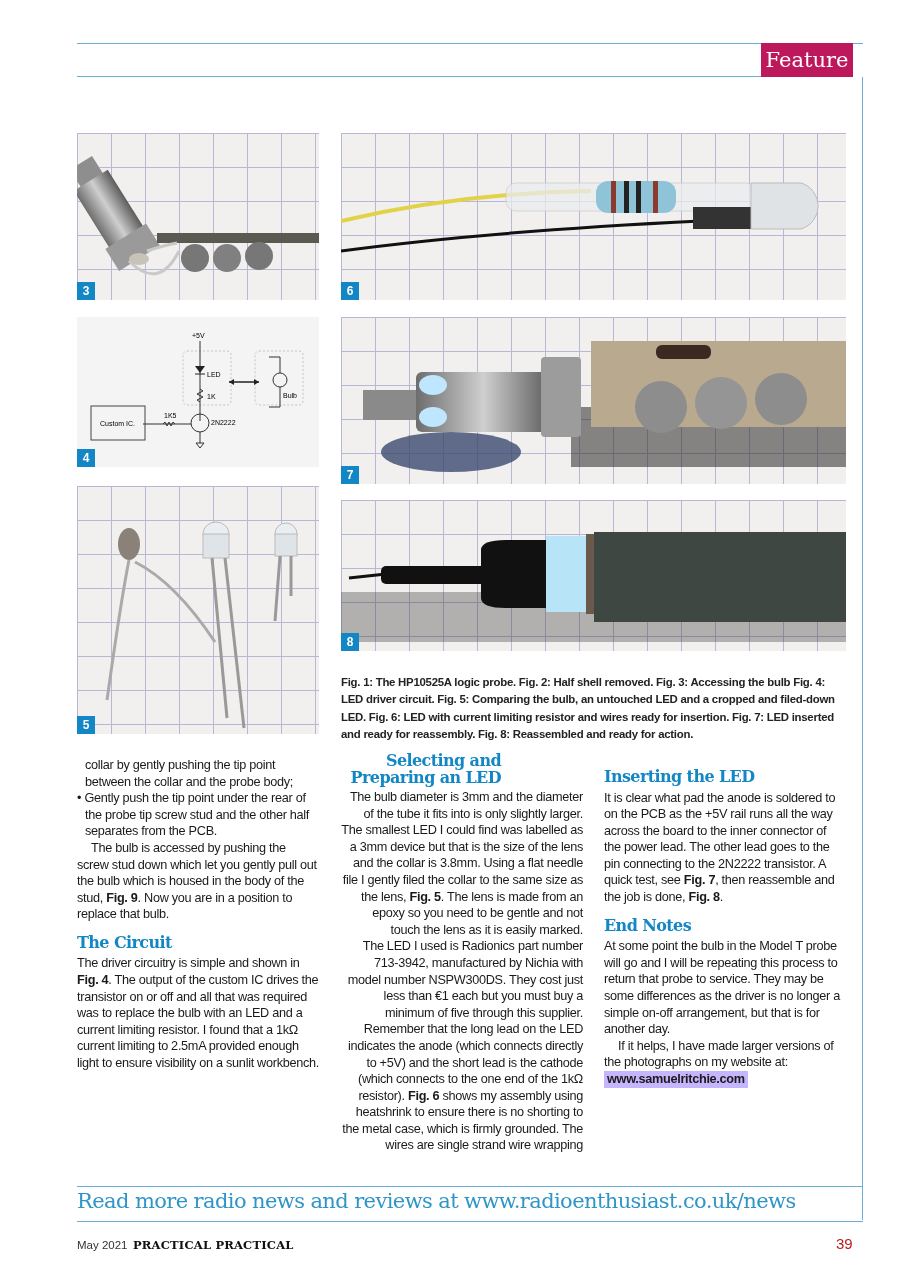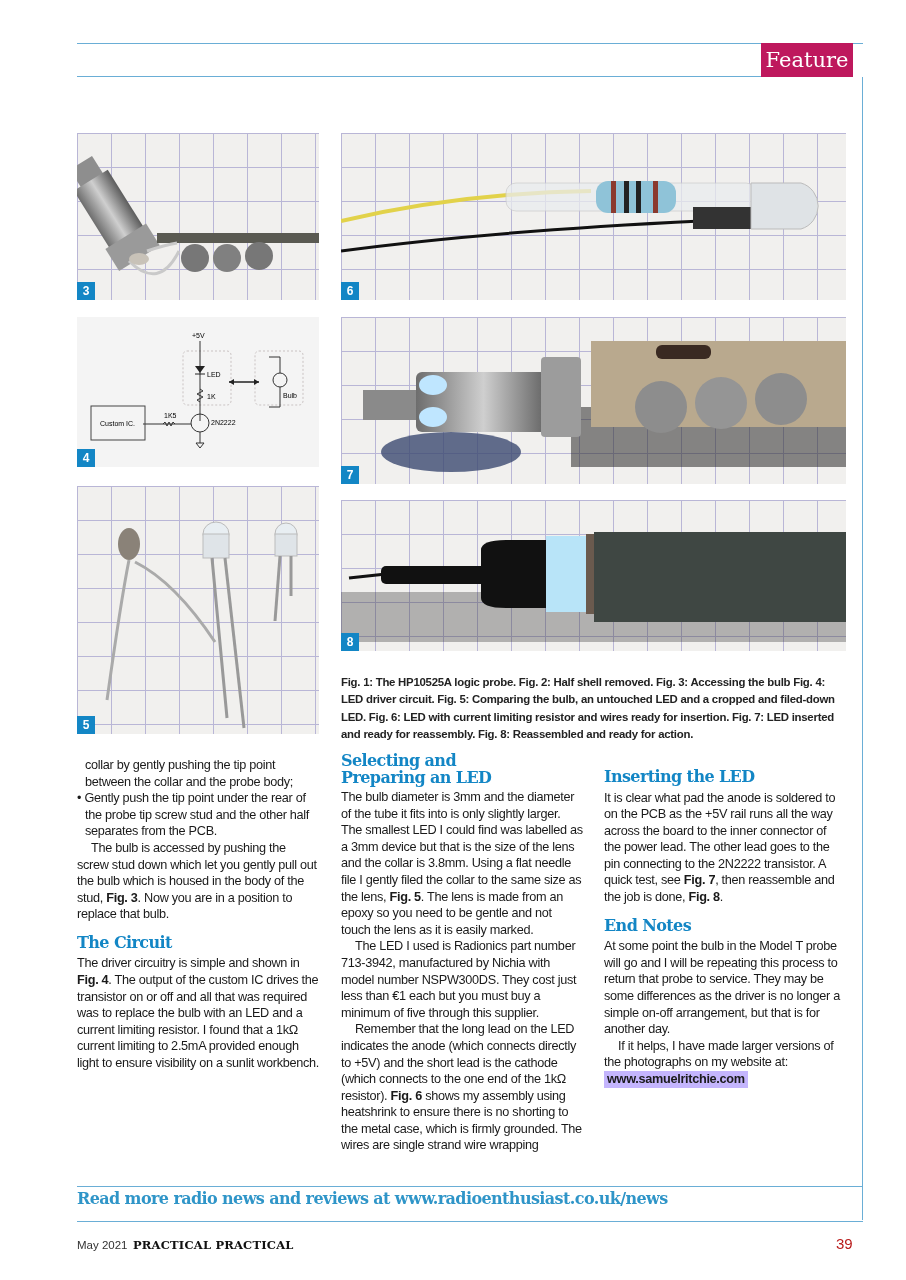--- a/index.html
+++ b/index.html
@@ -15,21 +15,21 @@
   .caption{left:341px;top:674px;width:505px;font-family:"Liberation Sans",sans-serif;font-weight:bold;font-size:11.4px;line-height:17.3px;color:#222;letter-spacing:-0.25px;}
   .col{font-size:12.7px;line-height:16.6px;letter-spacing:-0.3px;color:#1a1a1a;}
   .col p{margin:0;}
   .col .ind{text-indent:14px;}
   .col ul{margin:0;padding:0;list-style:none;}
   .col li{padding-left:8px;text-indent:-8px;}
   .col li.cont{text-indent:0;}
   .h{font-family:"DejaVu Serif",serif;font-weight:bold;color:#1386c5;font-size:16px;line-height:16.5px;letter-spacing:-0.6px;margin:0;}
   .url{display:inline-block;background:#c4b5fd;padding:0 3px;font-weight:bold;}
   .banner{left:77px;top:1186px;width:786px;height:34px;border-top:1px solid #6aaed6;border-bottom:1px solid #6aaed6;}
-  .banner span{position:absolute;left:0;top:2px;font-family:"DejaVu Serif",serif;font-size:16px;color:#2f95c8;letter-spacing:-0.6px;white-space:nowrap;font-weight:700;}
+  .banner span{position:absolute;left:0;top:2px;font-family:"DejaVu Serif",serif;font-size:21px;color:#2f95c8;letter-spacing:-0.6px;white-space:nowrap;font-weight:400;}
   .footer-date{left:77px;top:1239px;font-size:11.5px;color:#333;}
   .footer-mag{left:133px;top:1238px;font-family:"DejaVu Serif",serif;font-weight:bold;font-size:11.5px;letter-spacing:0.2px;color:#111;}
   .footer-page{left:836px;top:1235px;font-size:15px;color:#b91c1c;}
   b{font-weight:bold;}
 </style>
 </head>
 <body>
 
 <div class="abs topline"></div>
 <div class="abs topline2"></div>
@@ -153,26 +153,26 @@
   <div class="figno">8</div>
 </div>
 
 <div class="abs caption">Fig. 1: The HP10525A logic probe. Fig. 2: Half shell removed. Fig. 3: Accessing the bulb Fig. 4: LED driver circuit. Fig. 5: Comparing the bulb, an untouched LED and a cropped and filed-down LED. Fig. 6: LED with current limiting resistor and wires ready for insertion. Fig. 7: LED inserted and ready for reassembly. Fig. 8: Reassembled and ready for action.</div>
 
 <div class="abs col" style="left:77px;top:757px;width:242px;">
   <ul>
     <li class="cont" style="padding-left:8px;">collar by gently pushing the tip point between the collar and the probe body;</li>
     <li>•&nbsp;<span>Gently push the tip point under the rear of the probe tip screw stud and the other half separates from the PCB.</span></li>
   </ul>
-  <p class="ind"><span>The bulb is accessed by pushing the screw stud down which let you gently pull out the bulb which is housed in the body of the stud, </span><b>Fig. 3</b><span>. Now you are in a position to replace that bulb.</span></p>
+  <p class="ind"><span>The bulb is accessed by pushing the screw stud down which let you gently pull out the bulb which is housed in the body of the stud, </span><b>Fig. 9</b><span>. Now you are in a position to replace that bulb.</span></p>
   <h2 class="h" style="margin-top:12px;margin-bottom:4px;">The Circuit</h2>
   <p><span>The driver circuitry is simple and shown in </span><b>Fig. 4</b><span>. The output of the custom IC drives the transistor on or off and all that was required was to replace the bulb with an LED and a current limiting resistor. I found that a 1kΩ current limiting to 2.5mA provided enough light to ensure visibility on a sunlit workbench.</span></p>
 </div>
 
-<div class="abs col" style="left:341px;top:753px;width:242px;">
+<div class="abs col" style="left:341px;top:753px;width:242px;text-align:right;">
   <h2 class="h" style="width:160px;margin-bottom:3px;">Selecting and Preparing an LED</h2>
   <p><span>The bulb diameter is 3mm and the diameter of the tube it fits into is only slightly larger. The smallest LED I could find was labelled as a 3mm device but that is the size of the lens and the collar is 3.8mm. Using a flat needle file I gently filed the collar to the same size as the lens, </span><b>Fig. 5</b><span>. The lens is made from an epoxy so you need to be gentle and not touch the lens as it is easily marked.</span></p>
   <p class="ind">The LED I used is Radionics part number 713-3942, manufactured by Nichia with model number NSPW300DS. They cost just less than €1 each but you must buy a minimum of five through this supplier.</p>
   <p class="ind"><span>Remember that the long lead on the LED indicates the anode (which connects directly to +5V) and the short lead is the cathode (which connects to the one end of the 1kΩ resistor). </span><b>Fig. 6</b><span> shows my assembly using heatshrink to ensure there is no shorting to the metal case, which is firmly grounded. The wires are single strand wire wrapping</span></p>
 </div>
 
 <div class="abs col" style="left:604px;top:757px;width:242px;">
   <h2 class="h" style="margin-top:12px;margin-bottom:4px;">Inserting the LED</h2>
   <p><span>It is clear what pad the anode is soldered to on the PCB as the +5V rail runs all the way across the board to the inner connector of the power lead. The other lead goes to the pin connecting to the 2N2222 transistor. A quick test, see </span><b>Fig. 7</b><span>, then reassemble and the job is done, </span><b>Fig. 8</b><span>.</span></p>
   <h2 class="h" style="margin-top:12px;margin-bottom:4px;">End Notes</h2>

